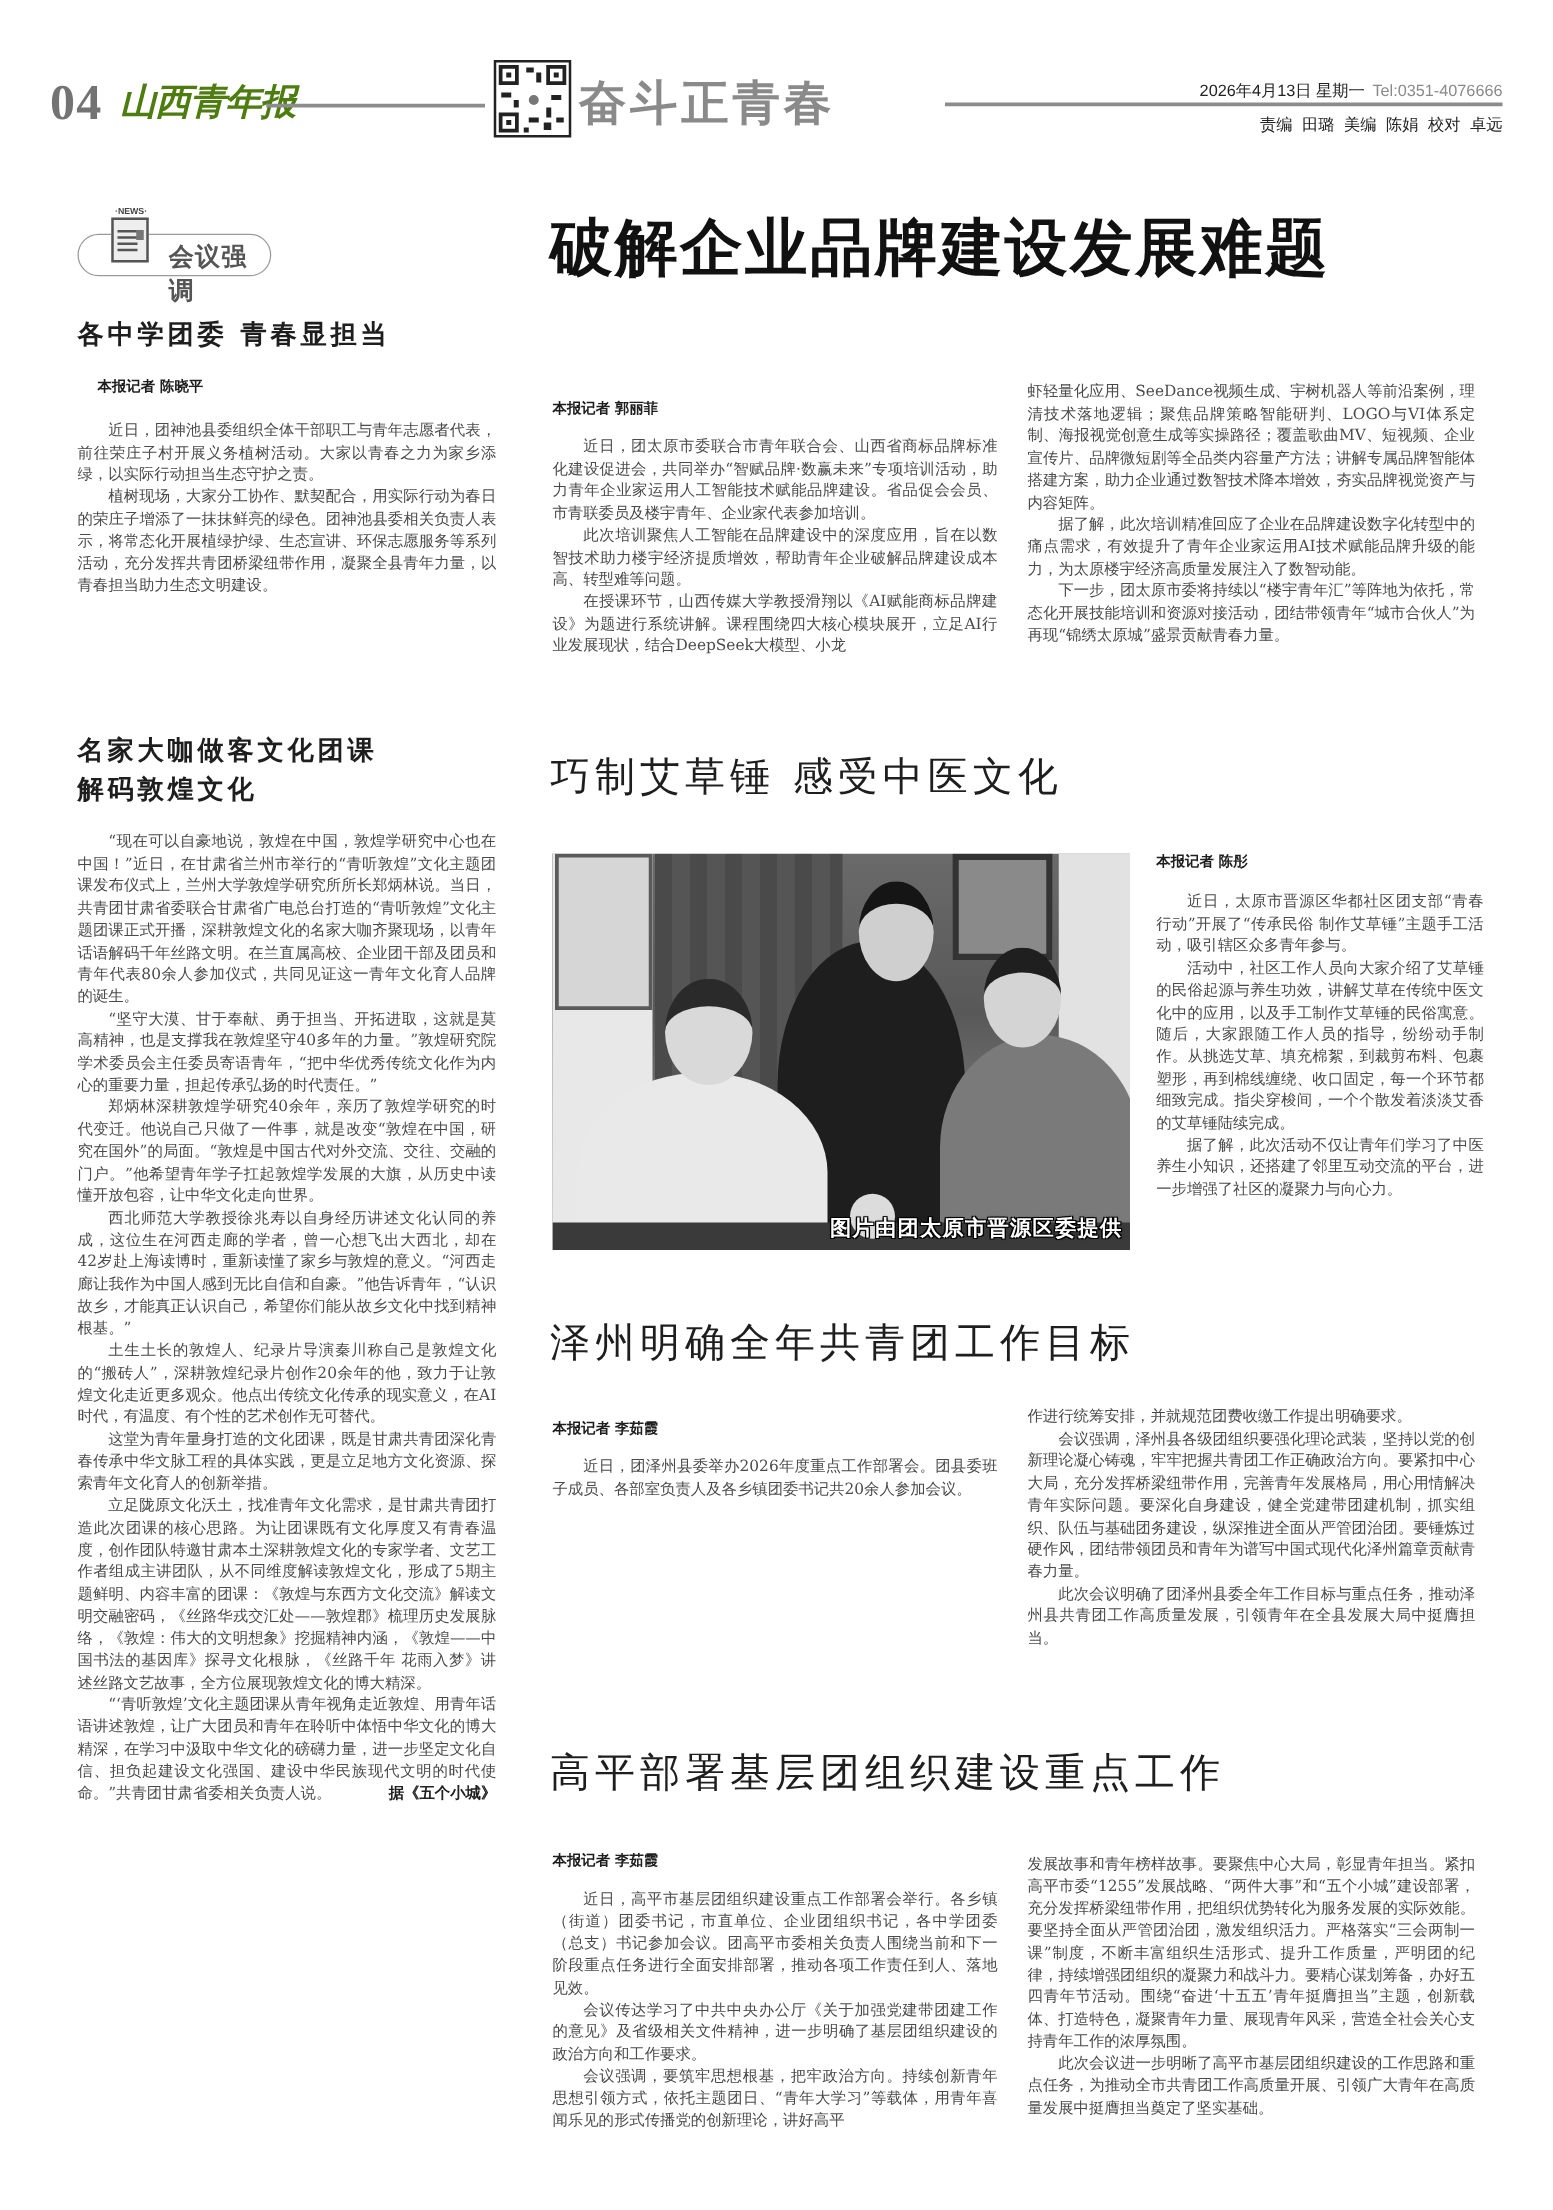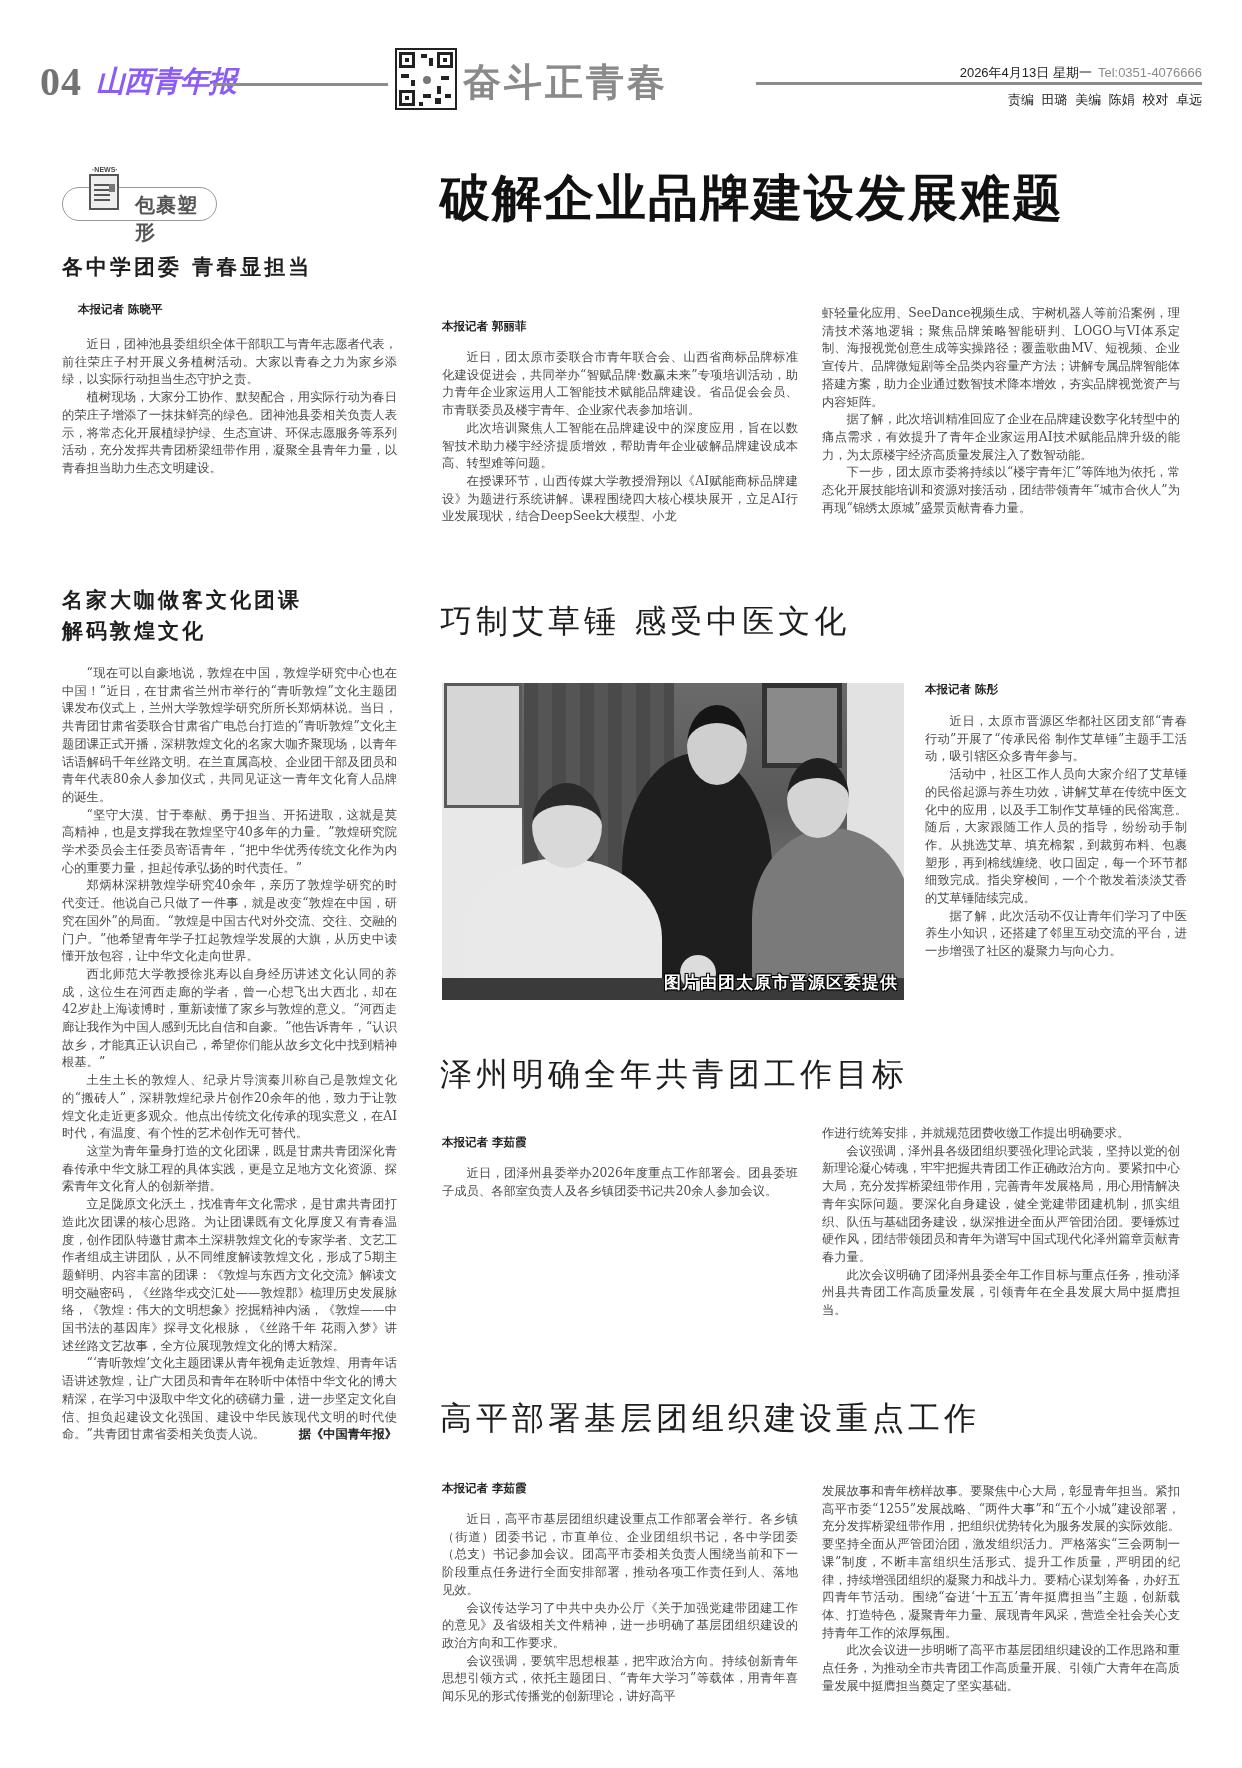--- a/index.html
+++ b/index.html
@@ -2,21 +2,21 @@
 <html><head>
 <meta charset="utf-8">
 <style>
   * { box-sizing: border-box; margin: 0; padding: 0; }
   html, body { width: 1242px; height: 1768px; background: #ffffff; overflow: hidden; }
   body { position: relative; font-family: "DejaVu Serif", "Liberation Serif", serif; color: #2a2a2a; }
 
   
   .masthead { position: absolute; left: 0; top: 0; width: 1242px; height: 130px; }
   .page-num { position: absolute; left: 40px; top: 58px; font-family: "Liberation Serif", serif; font-weight: bold; font-size: 40px; color: #737373; letter-spacing: 1px; }
-  .paper-logo { position: absolute; left: 96px; top: 62px; font-family: "DejaVu Serif", serif; font-style: italic; font-weight: bold; font-size: 29px; color: #8b5cf6; letter-spacing: -1px; }
+  .paper-logo { position: absolute; left: 96px; top: 62px; font-family: "DejaVu Serif", serif; font-style: italic; font-weight: bold; font-size: 29px; color: #4d7c0f; letter-spacing: -1px; }
   .rule-left { position: absolute; left: 213px; top: 83px; width: 175px; height: 3px; background: #8c8c8c; }
   .qr { position: absolute; left: 395px; top: 48px; width: 62px; height: 62px; background: #fff; border: 2px solid #222; }
   .qr .cell { position: absolute; background: #222; }
   .qr .finder { position: absolute; width: 16px; height: 16px; border: 3px solid #222; background: #fff; }
   .qr .finder::after { content: ""; position: absolute; left: 3px; top: 3px; width: 4px; height: 4px; background: #222; }
   .qr .center-dot { position: absolute; left: 24px; top: 24px; width: 12px; height: 12px; border-radius: 50%; background: #777; border: 2px solid #fff; }
   .section-title { position: absolute; left: 463px; top: 57px; font-family: "DejaVu Serif", serif; font-size: 38px; font-weight: bold; color: #8a8a8a; letter-spacing: 3px; }
   .rule-right { position: absolute; left: 756px; top: 82px; width: 446px; height: 3px; background: #8c8c8c; }
   .date-line { position: absolute; right: 40px; top: 64px; font-family: "Liberation Sans", sans-serif; font-size: 13px; color: #222; white-space: nowrap; }
   .date-line .tel { color: #8a8a8a; margin-left: 6px; }
@@ -87,21 +87,21 @@
   <div class="rule-right"></div>
   <div class="date-line">
     <span>2026年4月13日 星期一</span><span class="tel">Tel:0351-4076666</span>
   </div>
   <div class="editors">责编 田璐 美编 陈娟 校对 卓远</div>
 </header>
 
 <div class="badge">
   <div class="news-icon"></div>
   <div class="news-tag">·NEWS·</div>
-  <div class="label">包裹塑形</div>
+  <div class="label">会议强调</div>
 </div>
 
 <article>
   <h2 class="headline h-left" style="left:62px;top:253px;">各中学团委 青春显担当</h2>
   <div class="byline" style="left:62px;top:302px;margin-left:16px;">本报记者 陈晓平</div>
   <div class="col" style="left:62px;top:336px;width:335px;">
     <p>近日，团神池县委组织全体干部职工与青年志愿者代表，前往荣庄子村开展义务植树活动。大家以青春之力为家乡添绿，以实际行动担当生态守护之责。</p>
     <p>植树现场，大家分工协作、默契配合，用实际行动为春日的荣庄子增添了一抹抹鲜亮的绿色。团神池县委相关负责人表示，将常态化开展植绿护绿、生态宣讲、环保志愿服务等系列活动，充分发挥共青团桥梁纽带作用，凝聚全县青年力量，以青春担当助力生态文明建设。</p>
   </div>
 </article>
@@ -112,21 +112,21 @@
     <div>解码敦煌文化</div>
   </h2>
   <div class="col" style="left:62px;top:665px;width:335px;">
     <p>“现在可以自豪地说，敦煌在中国，敦煌学研究中心也在中国！”近日，在甘肃省兰州市举行的“青听敦煌”文化主题团课发布仪式上，兰州大学敦煌学研究所所长郑炳林说。当日，共青团甘肃省委联合甘肃省广电总台打造的“青听敦煌”文化主题团课正式开播，深耕敦煌文化的名家大咖齐聚现场，以青年话语解码千年丝路文明。在兰直属高校、企业团干部及团员和青年代表80余人参加仪式，共同见证这一青年文化育人品牌的诞生。</p>
     <p>“坚守大漠、甘于奉献、勇于担当、开拓进取，这就是莫高精神，也是支撑我在敦煌坚守40多年的力量。”敦煌研究院学术委员会主任委员寄语青年，“把中华优秀传统文化作为内心的重要力量，担起传承弘扬的时代责任。”</p>
     <p>郑炳林深耕敦煌学研究40余年，亲历了敦煌学研究的时代变迁。他说自己只做了一件事，就是改变“敦煌在中国，研究在国外”的局面。“敦煌是中国古代对外交流、交往、交融的门户。”他希望青年学子扛起敦煌学发展的大旗，从历史中读懂开放包容，让中华文化走向世界。</p>
     <p>西北师范大学教授徐兆寿以自身经历讲述文化认同的养成，这位生在河西走廊的学者，曾一心想飞出大西北，却在42岁赴上海读博时，重新读懂了家乡与敦煌的意义。“河西走廊让我作为中国人感到无比自信和自豪。”他告诉青年，“认识故乡，才能真正认识自己，希望你们能从故乡文化中找到精神根基。”</p>
     <p>土生土长的敦煌人、纪录片导演秦川称自己是敦煌文化的“搬砖人”，深耕敦煌纪录片创作20余年的他，致力于让敦煌文化走近更多观众。他点出传统文化传承的现实意义，在AI时代，有温度、有个性的艺术创作无可替代。</p>
     <p>这堂为青年量身打造的文化团课，既是甘肃共青团深化青春传承中华文脉工程的具体实践，更是立足地方文化资源、探索青年文化育人的创新举措。</p>
     <p>立足陇原文化沃土，找准青年文化需求，是甘肃共青团打造此次团课的核心思路。为让团课既有文化厚度又有青春温度，创作团队特邀甘肃本土深耕敦煌文化的专家学者、文艺工作者组成主讲团队，从不同维度解读敦煌文化，形成了5期主题鲜明、内容丰富的团课：《敦煌与东西方文化交流》解读文明交融密码，《丝路华戎交汇处——敦煌郡》梳理历史发展脉络，《敦煌：伟大的文明想象》挖掘精神内涵，《敦煌——中国书法的基因库》探寻文化根脉，《丝路千年 花雨入梦》讲述丝路文艺故事，全方位展现敦煌文化的博大精深。</p>
-    <p><span>“‘青听敦煌’文化主题团课从青年视角走近敦煌、用青年话语讲述敦煌，让广大团员和青年在聆听中体悟中华文化的博大精深，在学习中汲取中华文化的磅礴力量，进一步坚定文化自信、担负起建设文化强国、建设中华民族现代文明的时代使命。”共青团甘肃省委相关负责人说。</span><span class="source">据《中国青年报》</span></p>
+    <p><span>“‘青听敦煌’文化主题团课从青年视角走近敦煌、用青年话语讲述敦煌，让广大团员和青年在聆听中体悟中华文化的博大精深，在学习中汲取中华文化的磅礴力量，进一步坚定文化自信、担负起建设文化强国、建设中华民族现代文明的时代使命。”共青团甘肃省委相关负责人说。</span><span class="source">据《五个小城》</span></p>
   </div>
 </article>
 
 <article>
   <h1 class="headline h-main" style="left:440px;top:168px;">
     <div>破解企业品牌建设发展难题</div>
   </h1>
   <div class="byline" style="left:442px;top:319px;">本报记者 郭丽菲</div>
   <div class="col" style="left:442px;top:349px;width:356px;">
     <p>近日，团太原市委联合市青年联合会、山西省商标品牌标准化建设促进会，共同举办“智赋品牌·数赢未来”专项培训活动，助力青年企业家运用人工智能技术赋能品牌建设。省品促会会员、市青联委员及楼宇青年、企业家代表参加培训。</p>

